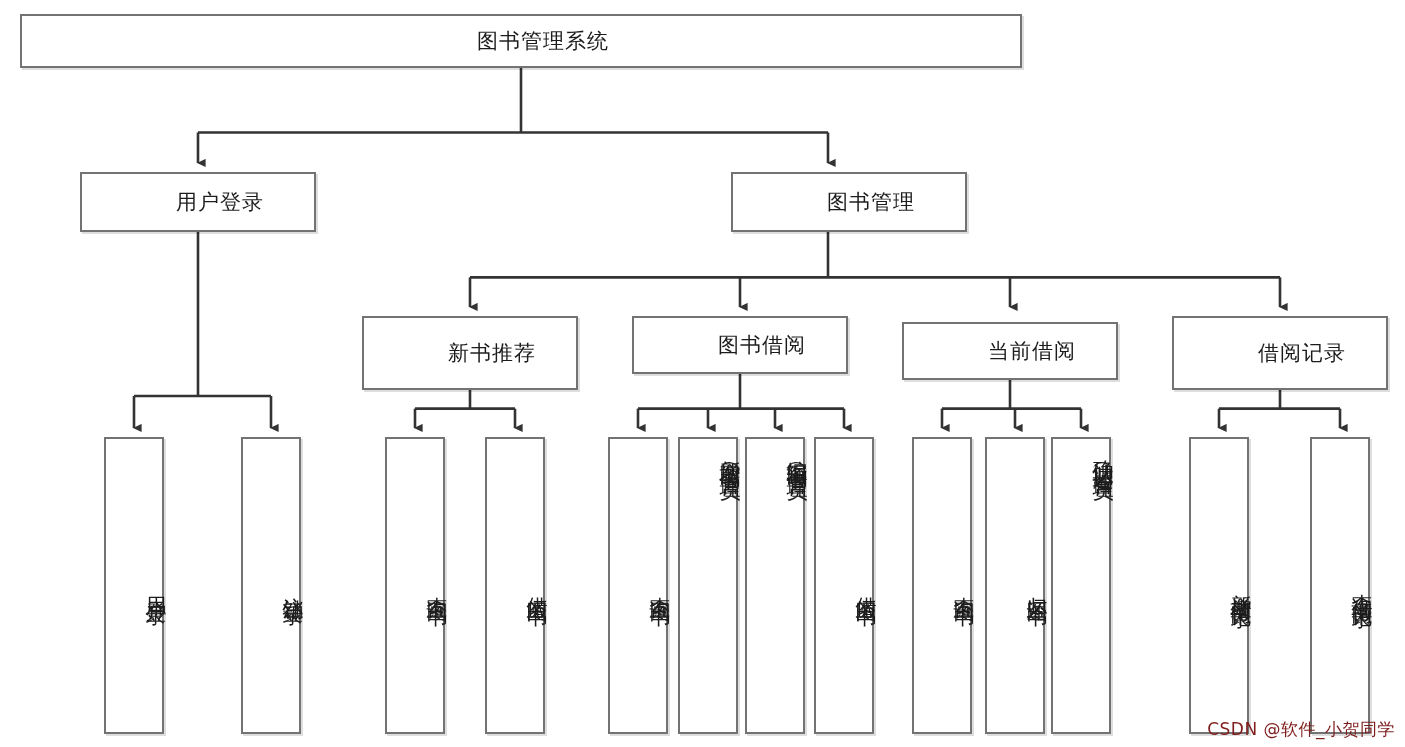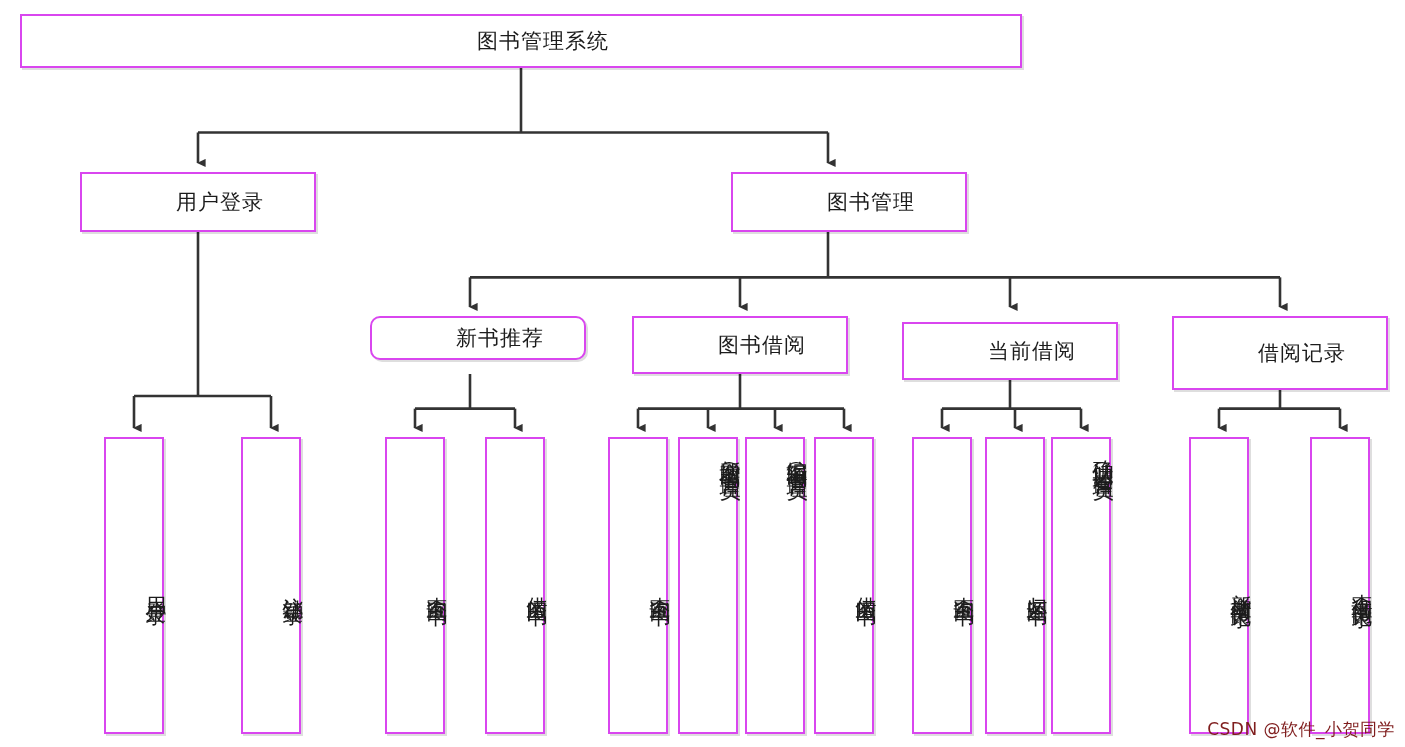--- a/index.html
+++ b/index.html
@@ -24,21 +24,21 @@
     left: 0;
     top: 0;
     width: 1405px;
     height: 747px;
     pointer-events: none;
   }
   .node {
     position: absolute;
     box-sizing: border-box;
     background: #ffffff;
-    border: 2px solid #d946ef;
+    border: 2px solid #737373;
     box-shadow: 2px 2px 0 rgba(0,0,0,0.13);
     display: flex;
     align-items: center;
     justify-content: center;
     z-index: 2;
     padding-left: 44px;
   }
   .node-label {
     font-size: 21px;
     line-height: 1.15;
@@ -128,21 +128,21 @@
     <span class="node-label">图书管理系统</span>
   </div>
 
   <div class="node" id="node-user-login" style="left: 80px; top: 172px; width: 236px; height: 60px;">
     <span class="node-label">用户登录</span>
   </div>
   <div class="node" id="node-book-manage" style="left: 731px; top: 172px; width: 236px; height: 60px;">
     <span class="node-label">图书管理</span>
   </div>
 
-  <div class="node" id="node-new-book-rec" style="left: 370px; top: 316px; width: 216px; height: 44px; border-radius: 10px;">
+  <div class="node" id="node-new-book-rec" style="left: 362px; top: 316px; width: 216px; height: 74px;">
     <span class="node-label">新书推荐</span>
   </div>
   <div class="node" id="node-book-borrow" style="left: 632px; top: 316px; width: 216px; height: 58px;">
     <span class="node-label">图书借阅</span>
   </div>
   <div class="node" id="node-current-borrow" style="left: 902px; top: 322px; width: 216px; height: 58px;">
     <span class="node-label">当前借阅</span>
   </div>
   <div class="node" id="node-borrow-record" style="left: 1172px; top: 316px; width: 216px; height: 74px;">
     <span class="node-label">借阅记录</span>

